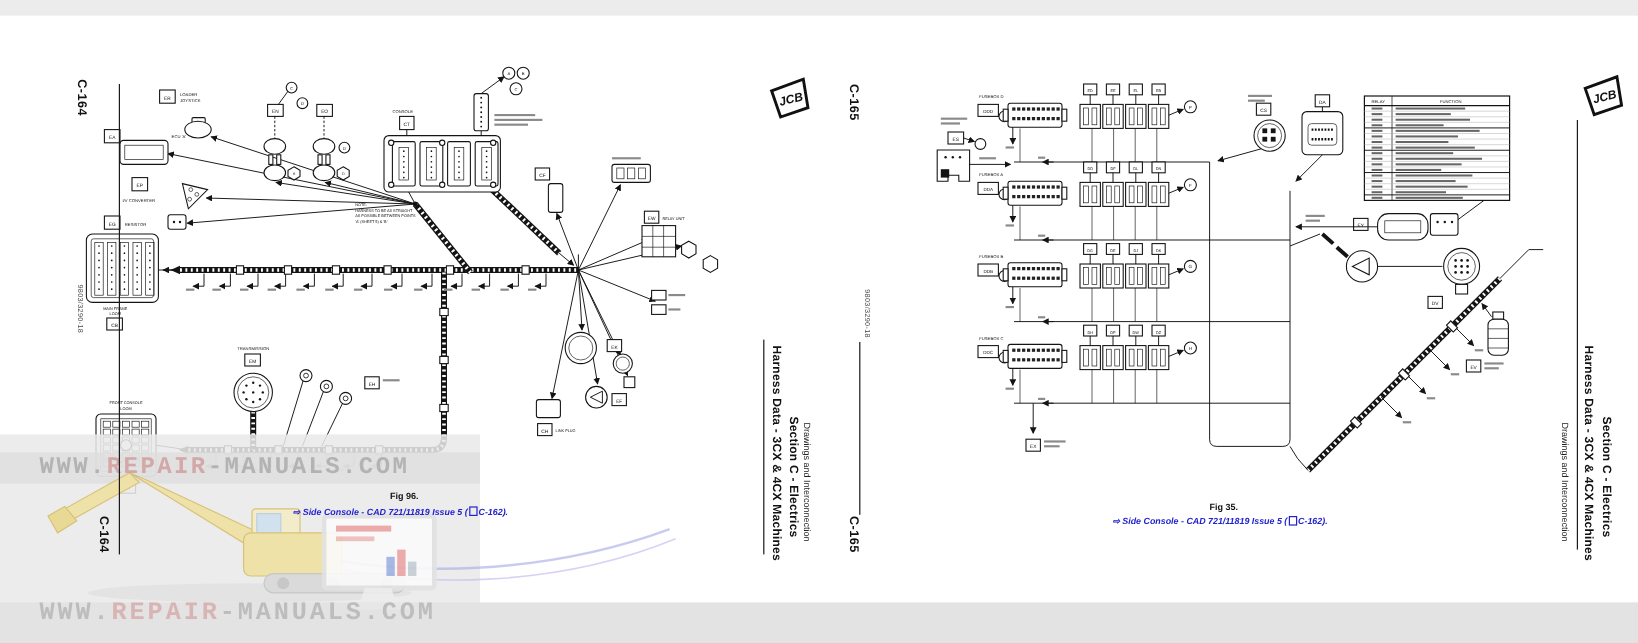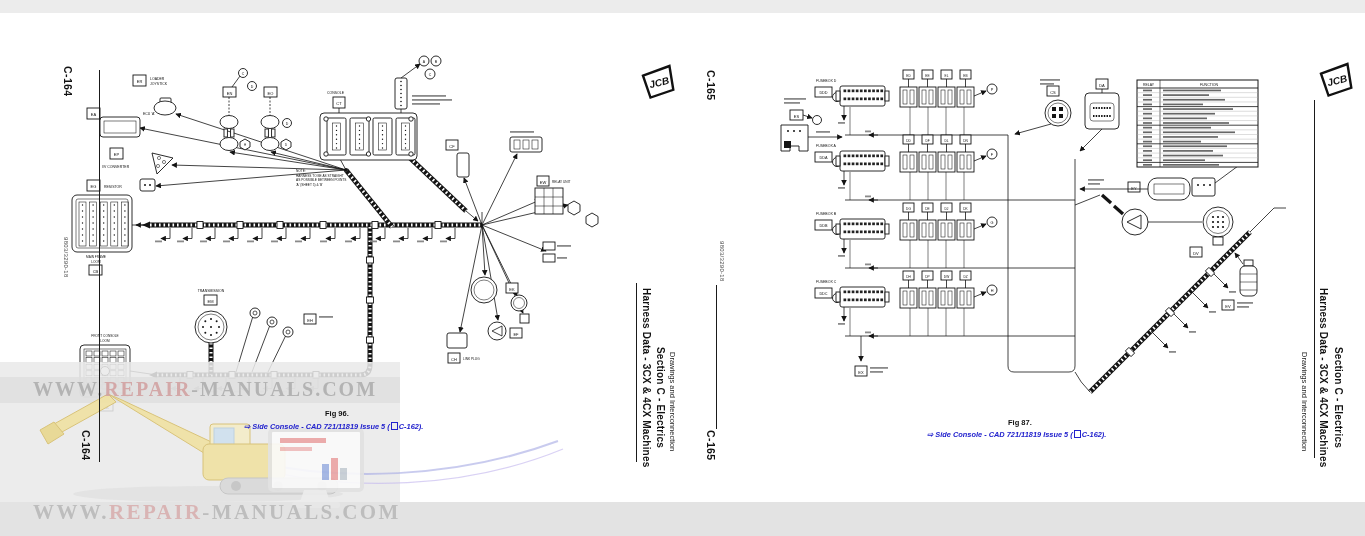--- a/index.html
+++ b/index.html
@@ -7,21 +7,21 @@
        font-family:"Liberation Sans",sans-serif;color:#111}
   .abs{position:absolute}
   .vt{position:absolute;writing-mode:vertical-rl;white-space:nowrap;
       font-family:"Liberation Sans",sans-serif;color:#111}
   .pn{font-weight:bold;font-size:10.5px;letter-spacing:.4px}
   .dn{font-size:6px;color:#4a4a4a;letter-spacing:.3px}
   .mt{font-weight:bold;font-size:10px;letter-spacing:.2px}
   .mf{font-size:7.5px;color:#222}
   .rule{position:absolute;width:1px;background:#1a1a1a}
   .band{position:absolute;pointer-events:none}
-  .wm{position:absolute;font-family:Liberation Serif, serif;font-weight:bold;white-space:nowrap}
+  .wm{position:absolute;font-family:Liberation Mono, monospace;font-weight:bold;white-space:nowrap}
   .wm .r{opacity:.9}
   .figcap{position:absolute;font-weight:bold;font-size:7.5px}
   .doclink{position:absolute;font-size:7.4px;font-weight:bold;font-style:italic;
            color:#2121cd;cursor:pointer;white-space:nowrap}
   .docicon{display:inline-block;width:5px;height:6px;border:1px solid #2121cd;
            margin:0 1px;vertical-align:-1px}
   svg text{font-family:"Liberation Sans",sans-serif;fill:#111}
   .ln{fill:#fff;stroke:#141414;stroke-width:.9}
   .lnthin{fill:none;stroke:#141414;stroke-width:.55}
   .wire{fill:none;stroke:#141414;stroke-width:.8}
@@ -987,17 +987,17 @@
 <div class="rule" style="left:1314px;top:100px;height:358px"></div>
 <div class="vt mf" style="left:1300px;top:352px">Drawings and Interconnection</div>
 <div class="vt mt" style="left:1318px;top:288px">Harness Data - 3CX &amp; 4CX Machines</div>
 <div class="vt mt" style="left:1333px;top:347px">Section C - Electrics</div>
 
 <div class="figcap" style="left:325px;top:409px">Fig 96.</div>
 <div class="doclink" style="left: 244px; top: 422px;">
   <span>⇨</span>
   <span>Side Console - CAD 721/11819 Issue 5 (</span><span class="docicon"></span><span>C-162).</span>
 </div>
-<div class="figcap" style="left:1008px;top:418px">Fig 87.</div>
+<div class="figcap" style="left:1008px;top:418px">Fig 35.</div>
 <div class="doclink" id="linkR" style="left: 927px; top: 430px;">
   <span>⇨</span>
   <span>Side Console - CAD 721/11819 Issue 5 (</span><span class="docicon"></span><span>C-162).</span>
 </div>
 
 </body></html>

